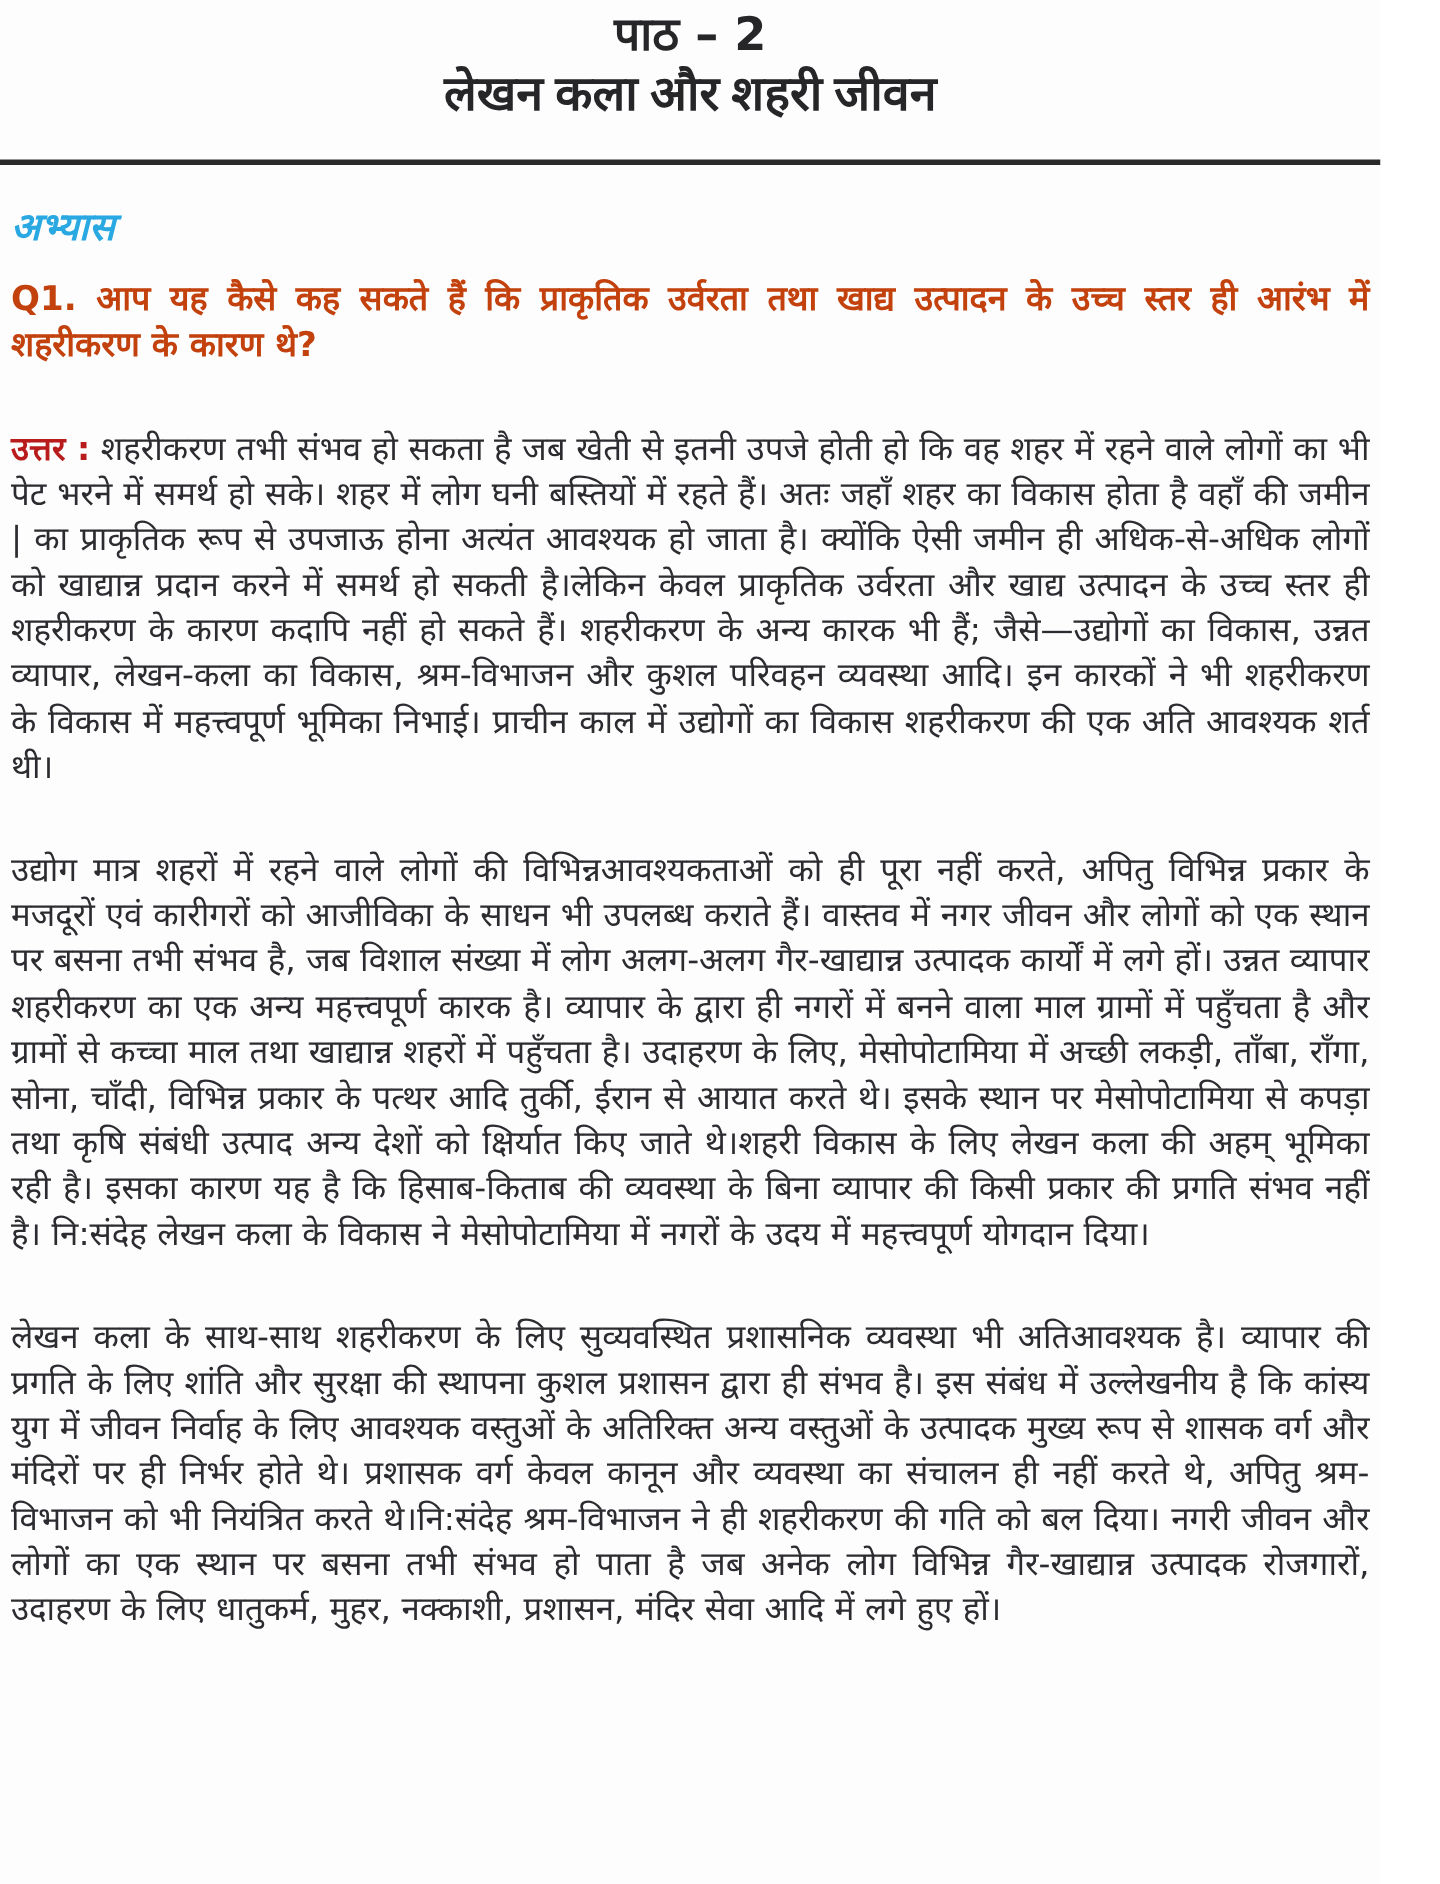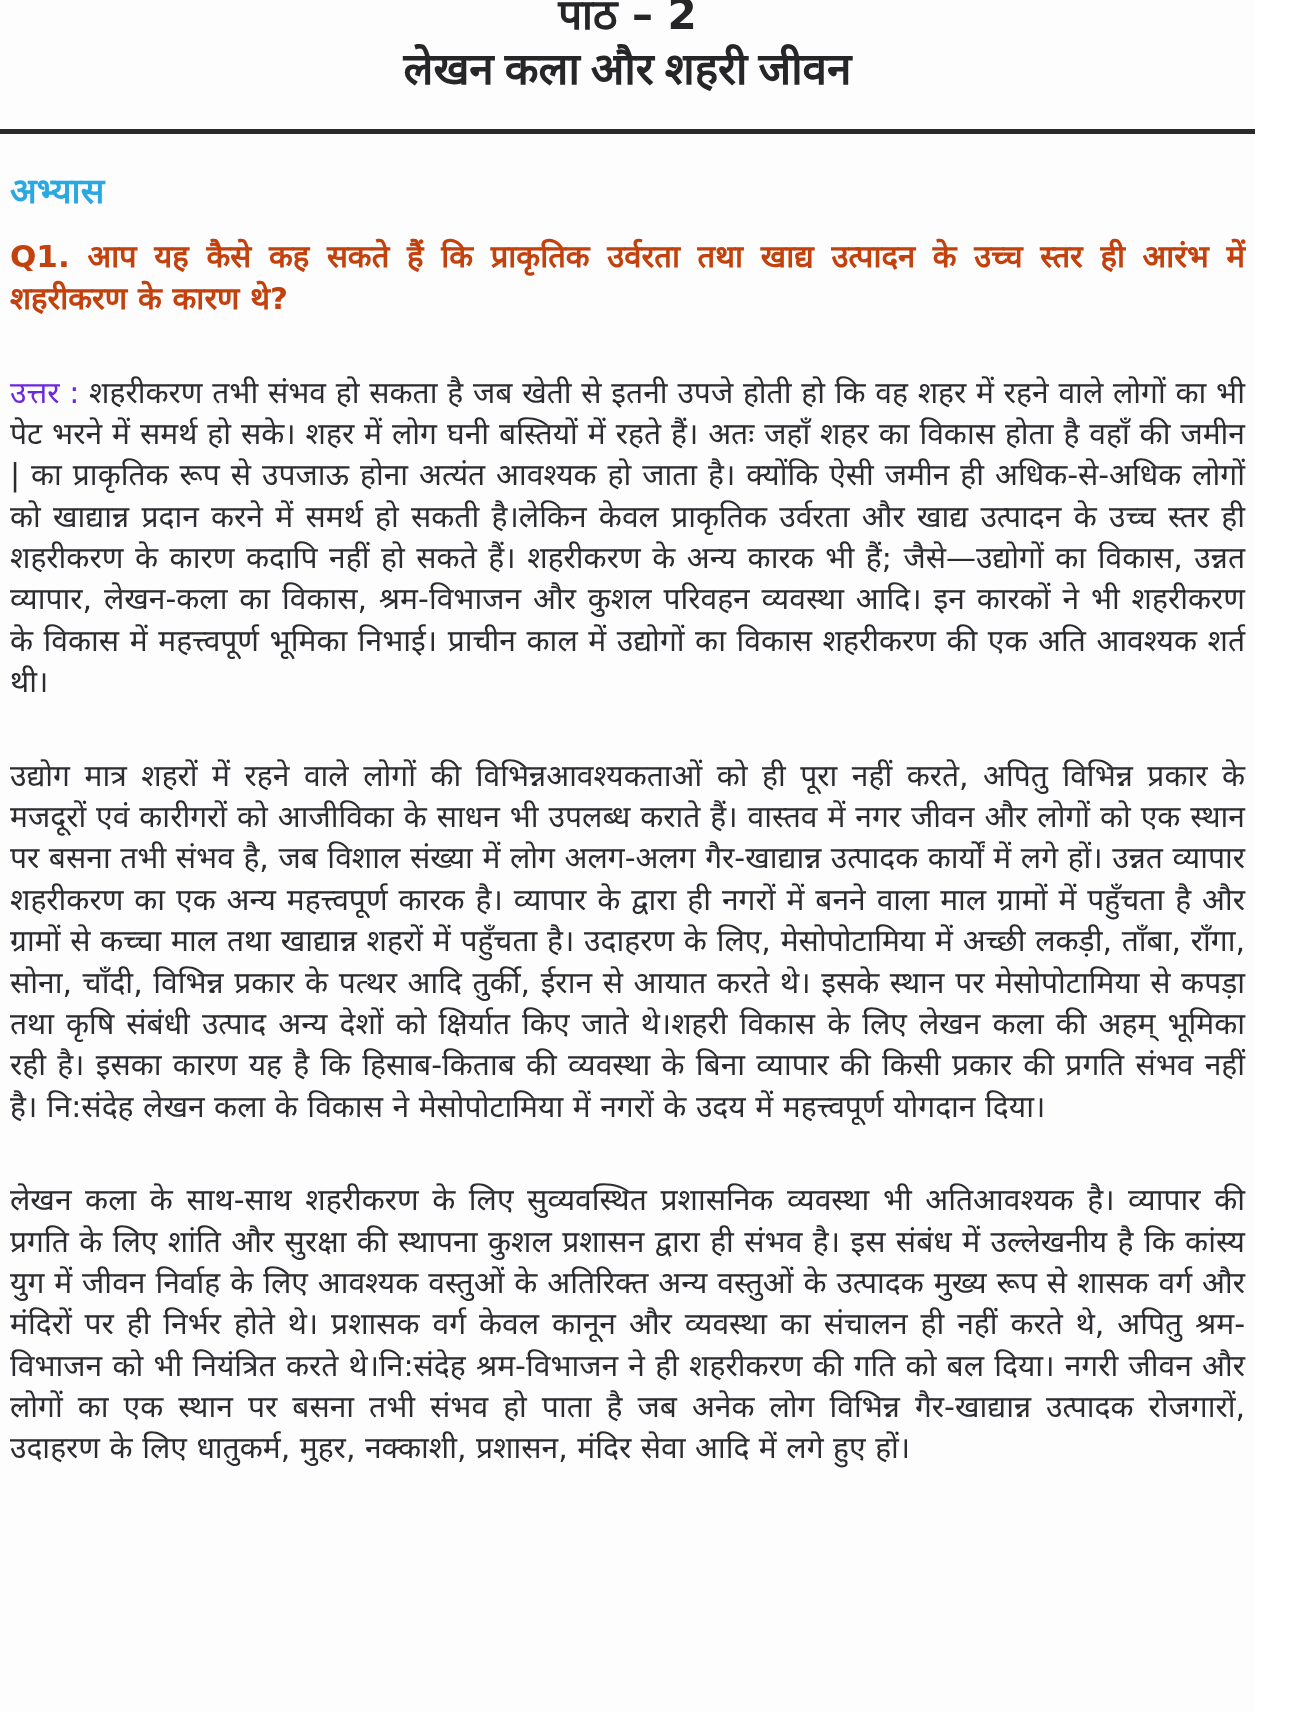--- a/index.html
+++ b/index.html
@@ -8,21 +8,21 @@
     background: #ffffff;
   }
   .page {
     position: relative;
     width: 1255px;
     min-height: 1713px;
     box-sizing: border-box;
     background: #fdfdfe;
     color: #2c2c30;
     font-family: "DejaVu Sans", "Liberation Sans", sans-serif;
-    padding: 0 10px 30px 10px;
+    padding: 16px 10px 30px 10px;
     overflow: hidden;
   }
   .chapter-title {
     margin: -10px 0 0 0;
     text-align: center;
     font-size: 42px;
     font-weight: bold;
     line-height: 1.2;
     color: #262629;
   }
@@ -38,40 +38,41 @@
   .divider {
     border: none;
     border-top: 5px solid #2a2a2a;
     margin: 32px -10px 0 -10px;
   }
   .section-heading {
     margin: 36px 0 0 0;
     font-size: 35px;
     font-weight: bold;
     line-height: 1.2;
+    font-style: italic;
   }
   .question {
     margin: 23px 0 0 0;
     font-size: 31px;
     font-weight: bold;
     line-height: 1.36;
     text-align: justify;
     color: #c2410c;
   }
   .para {
     margin: 52px 0 0 0;
     font-size: 30px;
     font-weight: normal;
     line-height: 1.38;
     text-align: justify;
     color: #2c2c30;
   }
   .para .inline-label {
-    font-weight: normal;
-    color: #6d28d9;
+    font-weight: bold;
+    color: #b91c1c;
   }
 </style>
 </head>
 <body>
 
 <div class="page">
 
   <h1 class="chapter-title">पाठ – 2</h1>
 
   <h1 class="chapter-subtitle">लेखन कला और शहरी जीवन</h1>

